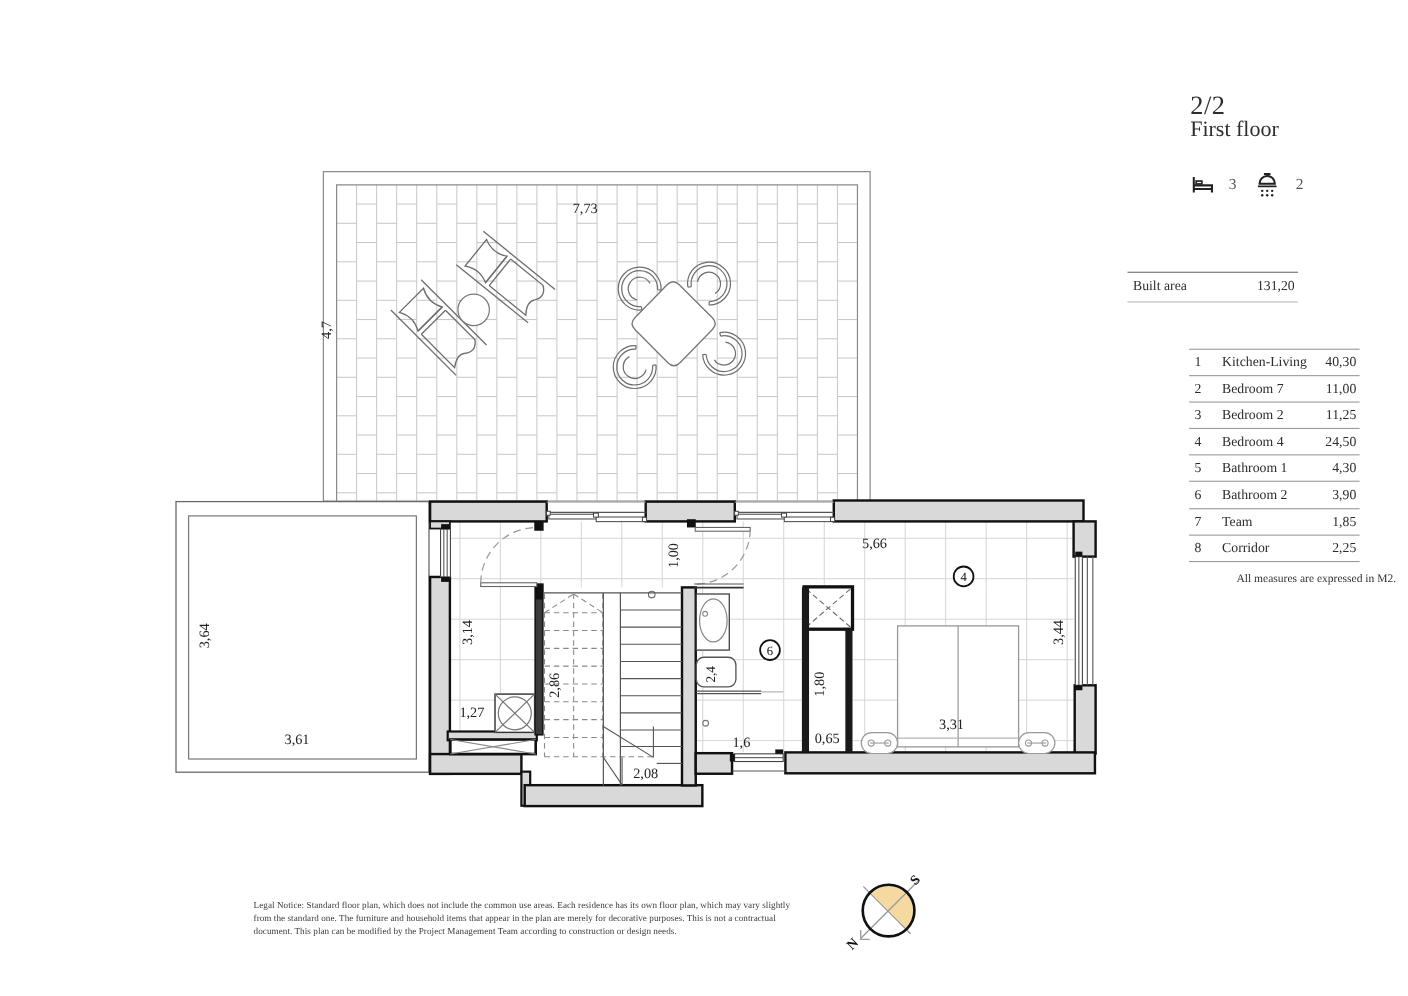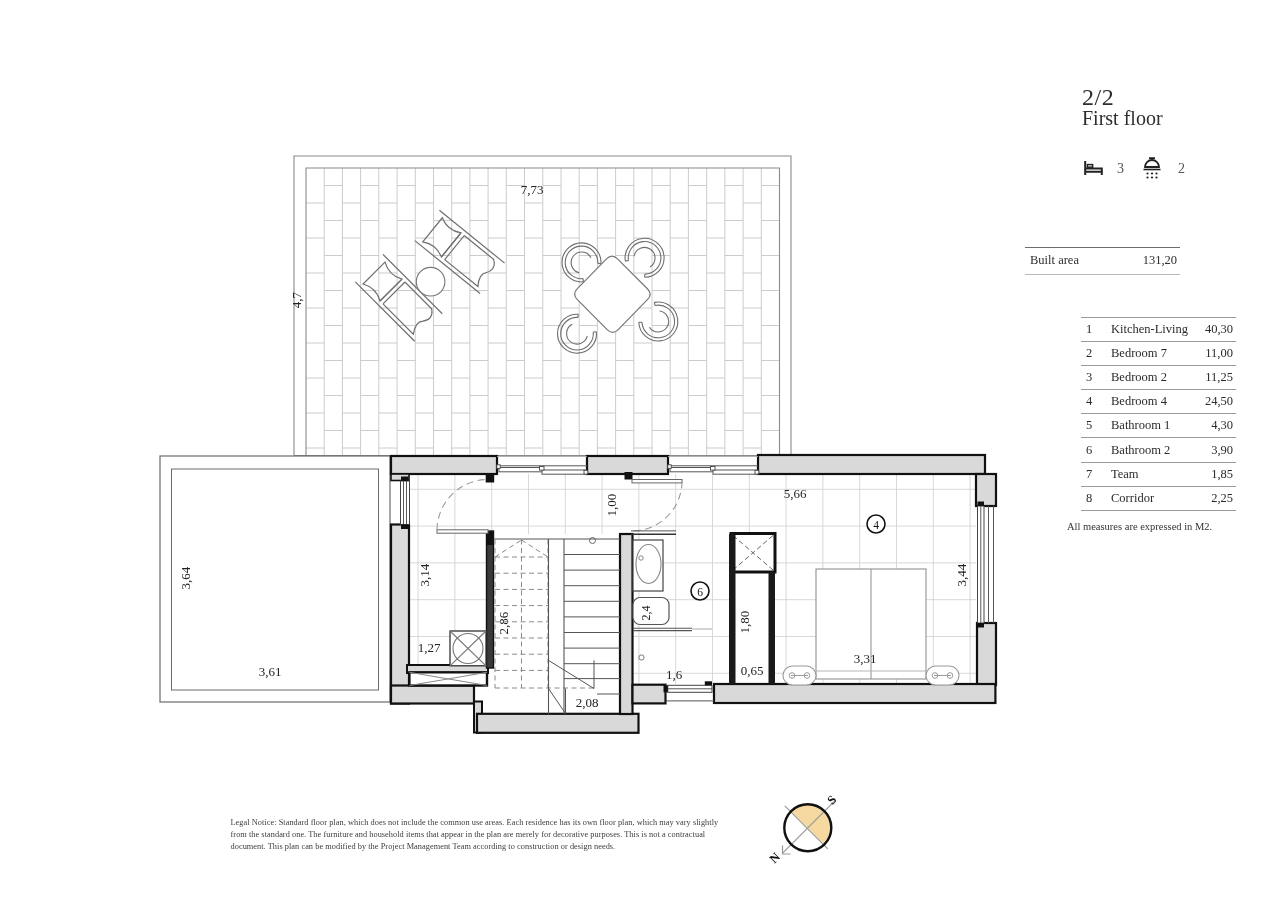--- a/index.html
+++ b/index.html
@@ -367,15 +367,15 @@
       <span class="tval" style="padding-right:3px">1,85</span>
     </div>
 
 <div class="trow">
       <span class="tn">8</span>
       <span class="tname">Corridor</span>
       <span class="tval" style="padding-right:3px">2,25</span>
     </div>
 </div>
 
-<div class="sb" style="left:1067px;top:521px;font-size:10.5px;color:#333">All measures are expressed in M2.</div>
+<div class="sb" style="left:1124px;top:521px;font-size:10.5px;color:#333">All measures are expressed in M2.</div>
 
 <div class="sb" style="left:230.5px;top:816.5px;width:500px;font-size:8.3px;line-height:12.35px;color:#3c3c3c;white-space:nowrap;letter-spacing:0.05px">Legal Notice: Standard floor plan, which does not include the common use areas. Each residence has its own floor plan, which may vary slightly<br>from the standard one. The furniture and household items that appear in the plan are merely for decorative purposes. This is not a contractual<br>document. This plan can be modified by the Project Management Team according to construction or design needs.</div>
 
 </body></html>

